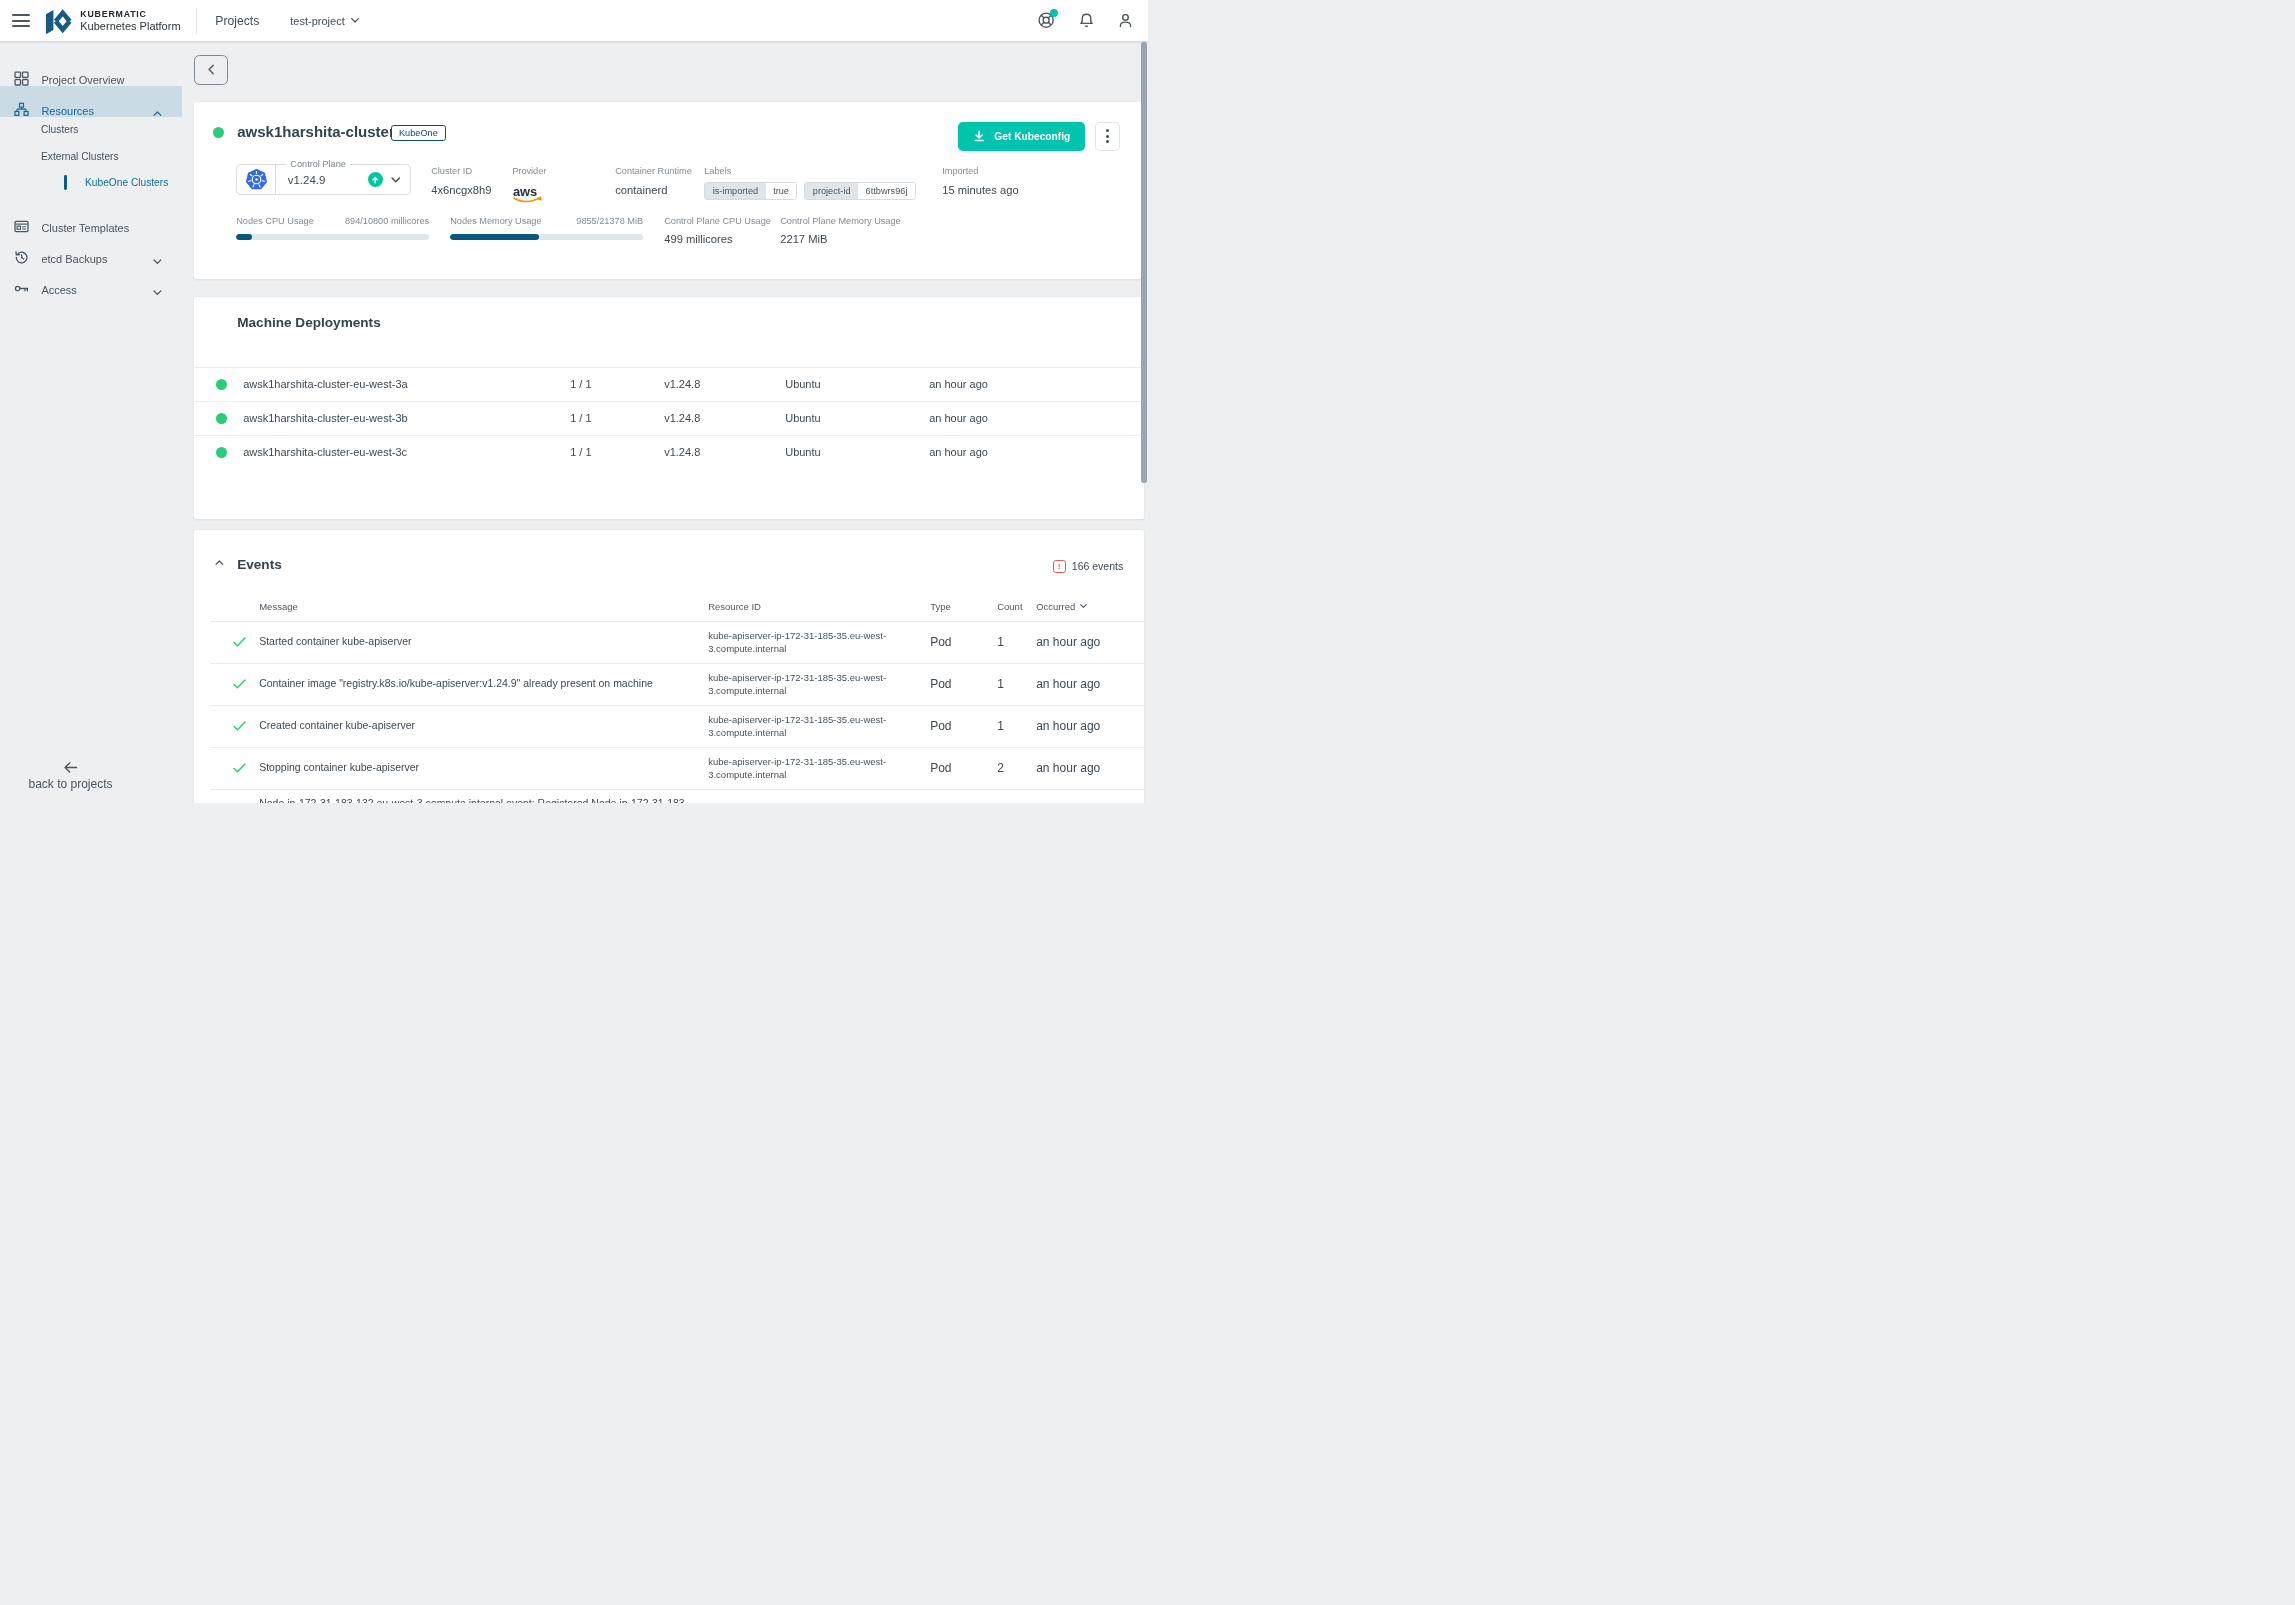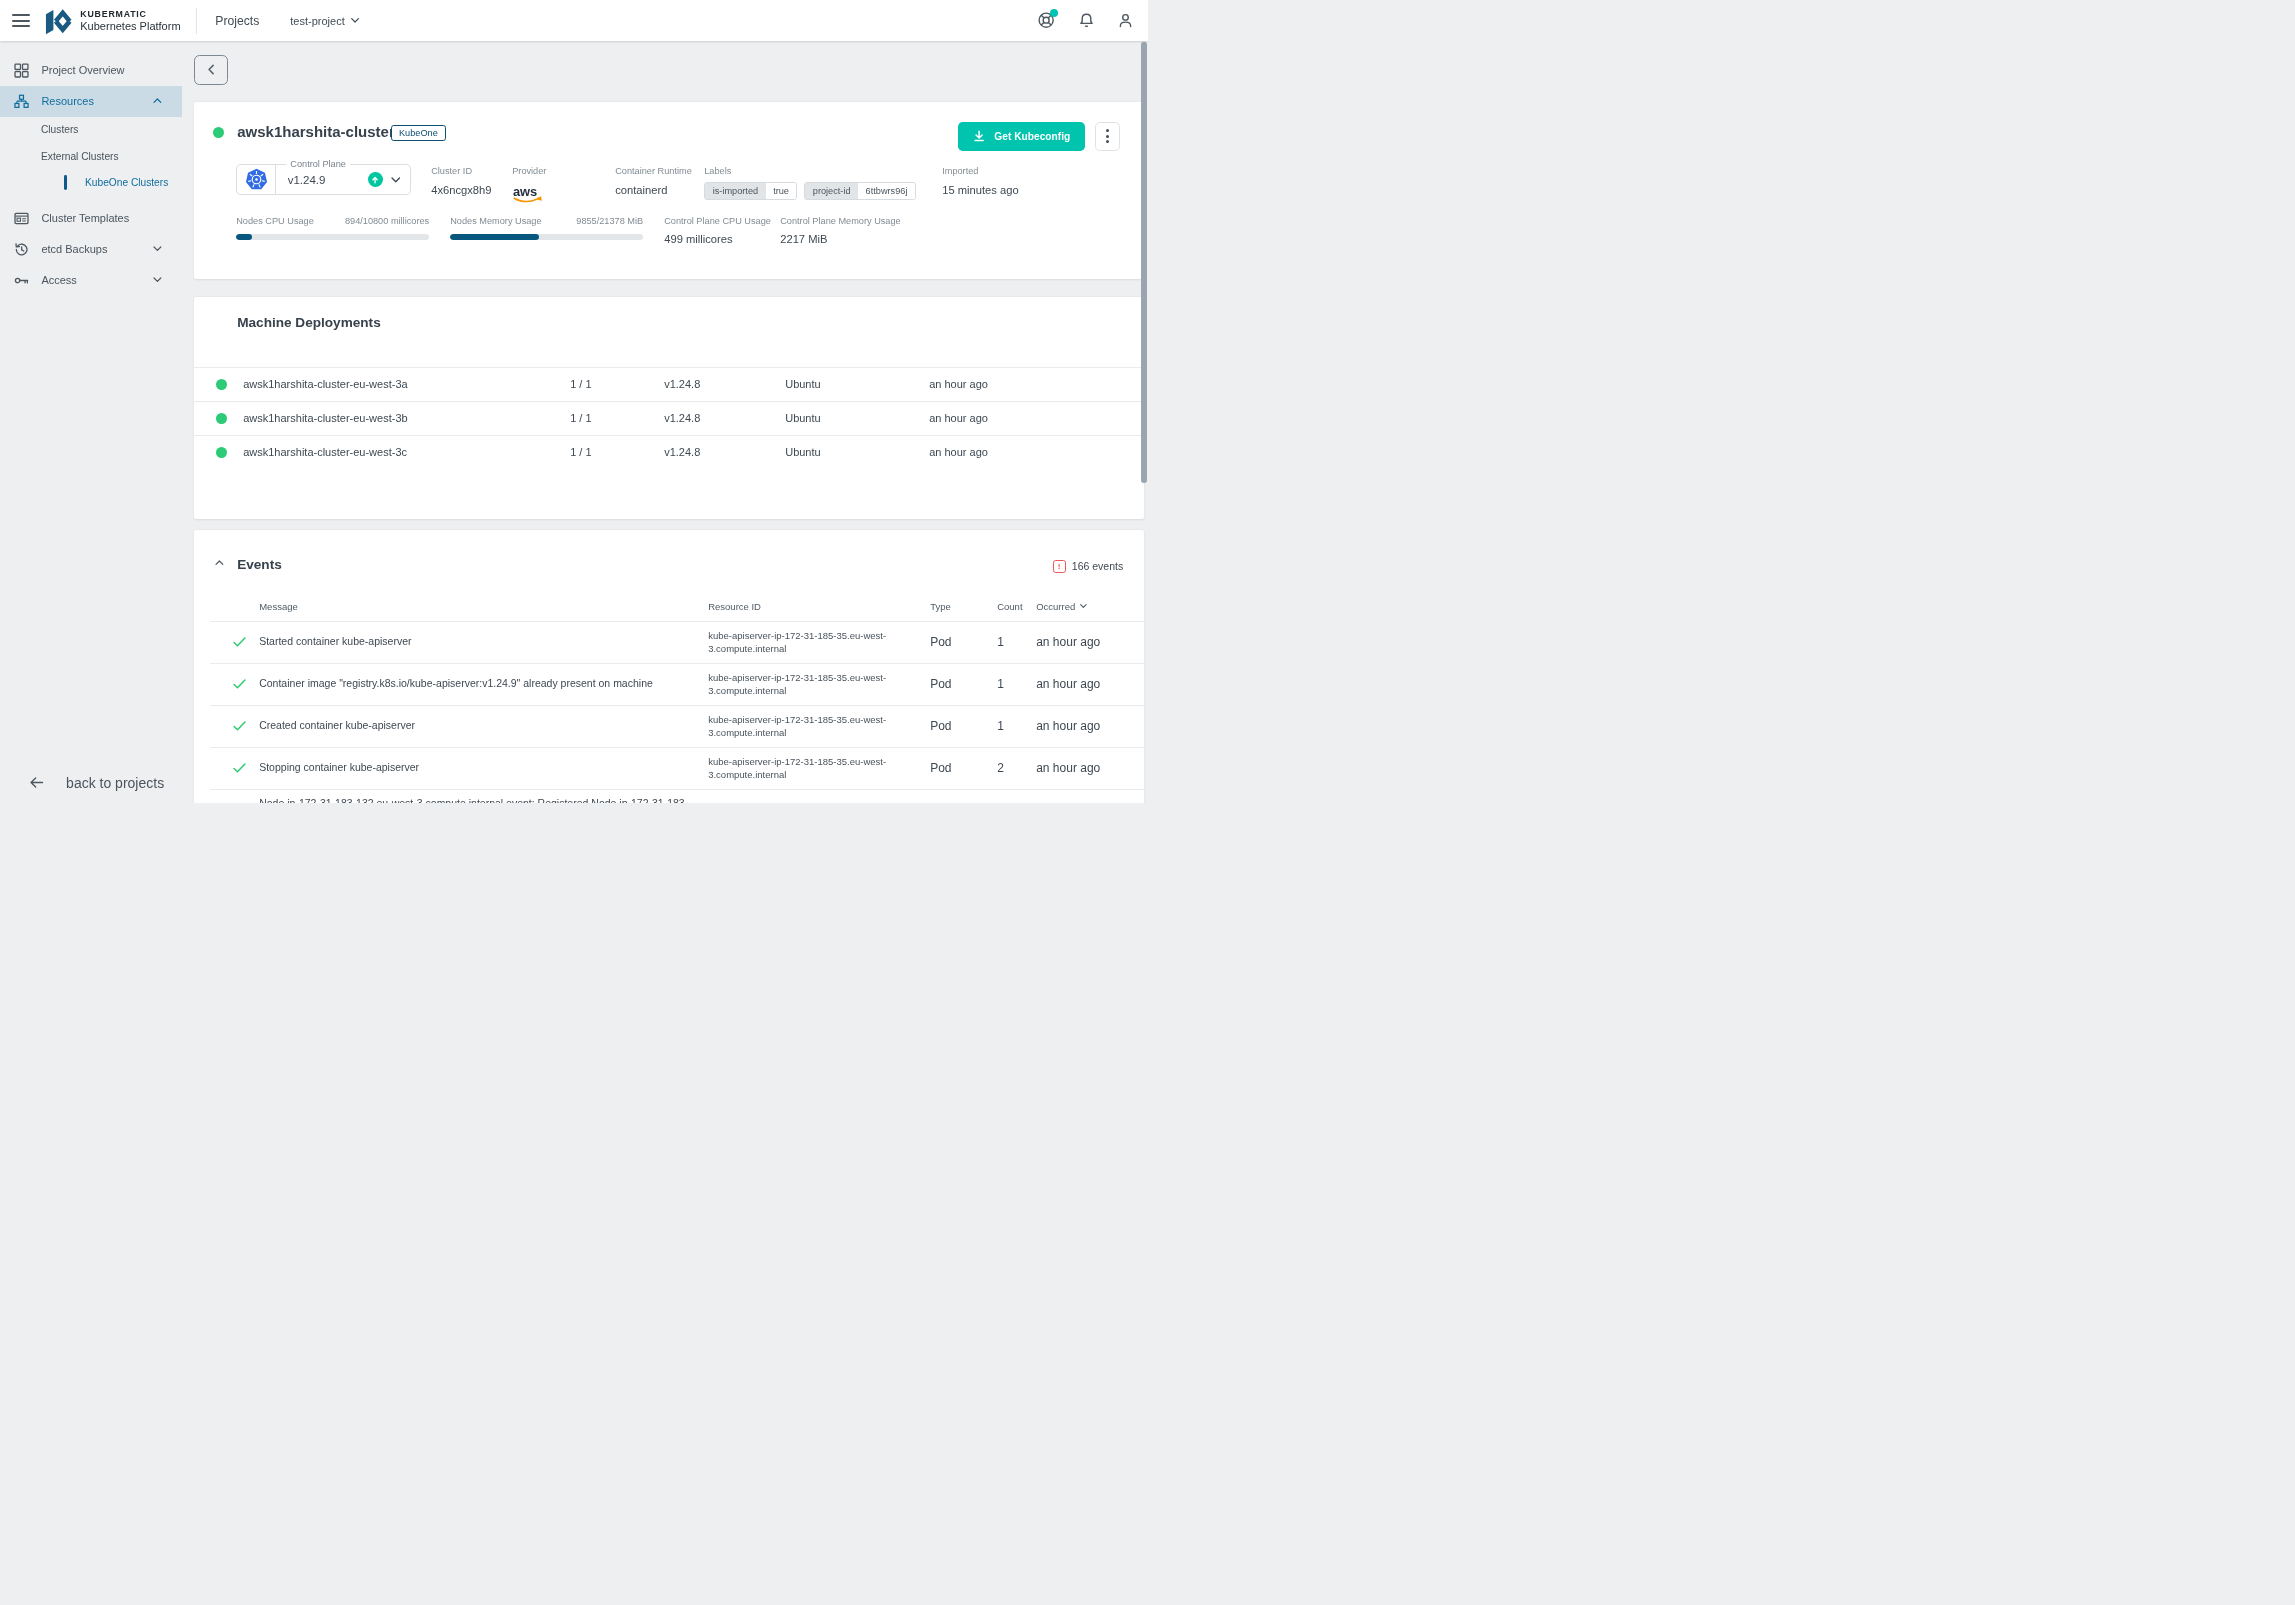--- a/index.html
+++ b/index.html
@@ -28,31 +28,31 @@
   .topbar-divider { width:0.7px; height:26px; background:#e1e4e6; margin-left:15px; }
   .nav-projects { font-size:12.2px; color:#414c56; margin-left:19px; }
   .project-select { display:flex; align-items:center; gap:6.1px; margin-left:31px; font-size:11px; color:#414c56; cursor:pointer; }
   .topbar-right { margin-left:auto; display:flex; align-items:center; gap:22.4px; }
   .tb-icon { position:relative; cursor:pointer; }
   .tb-badge { position:absolute; top:-2px; right:-2.7px; width:8.1px; height:8.1px; border-radius:50%; background:#00c4b3; }
 
   
   .layout { display:flex; height:762px; }
   .sidebar { width:182px; padding-top:13.6px; position:relative; flex:none; }
-  .side-item { height:31px; display:flex; align-items:center; cursor:pointer; }
+  .side-item { height:31px; display:flex; align-items:flex-end; cursor:pointer; }
   .side-item .ico { width:16.3px; margin-left:13.6px; margin-right:11.5px; display:flex; justify-content:center; }
   .side-item .lbl { font-size:11px; color:#4b555e; }
   .side-item.active-parent { background:#cbdbe6; }
   .side-item.active-parent .lbl { color:#0f6d9e; }
   .side-item .chev { margin-left:auto; margin-right:20.3px; }
   .side-sub { height:26.4px; display:flex; align-items:center; padding-left:41px; font-size:10.2px; color:#48525b; position:relative; cursor:pointer; }
   .side-sub.selected { color:#0f6d9e;margin-left:44px; }
   .sel-bar { position:absolute; left:20.3px; top:5.4px; width:2.7px; height:15.6px; background:#0b5c8d; border-radius:1.4px; }
   .group-gap { margin-top:6.8px; }
-  .back-link { position:absolute; left:28.5px; bottom:12.2px; display:flex; align-items:center; gap:22px; font-size:14px; color:#4b555e; cursor:pointer; }
+  .back-link { position:absolute; left:28.5px; bottom:12.2px; display:flex; align-items:center; gap:2px; font-size:12px; color:#4b555e; cursor:pointer;flex-direction:column; }
 
   
   .main { flex:1; padding-left:12.2px; position:relative; }
   .back-btn { width:34px; height:30px; margin-top:13.6px; background:transparent; border:1px solid #7e8892; border-radius:5.4px; display:flex; align-items:center; justify-content:center; cursor:pointer; }
   .card { width:950px; background:#fff; border-radius:2px; box-shadow:0 0.7px 2px rgba(0,0,0,.09); position:relative; }
   .card1 { height:177px; margin-top:17.6px; }
   .card2 { height:222px; margin-top:17.6px; }
   .card3 { height:319px; margin-top:11px; }
 
   

